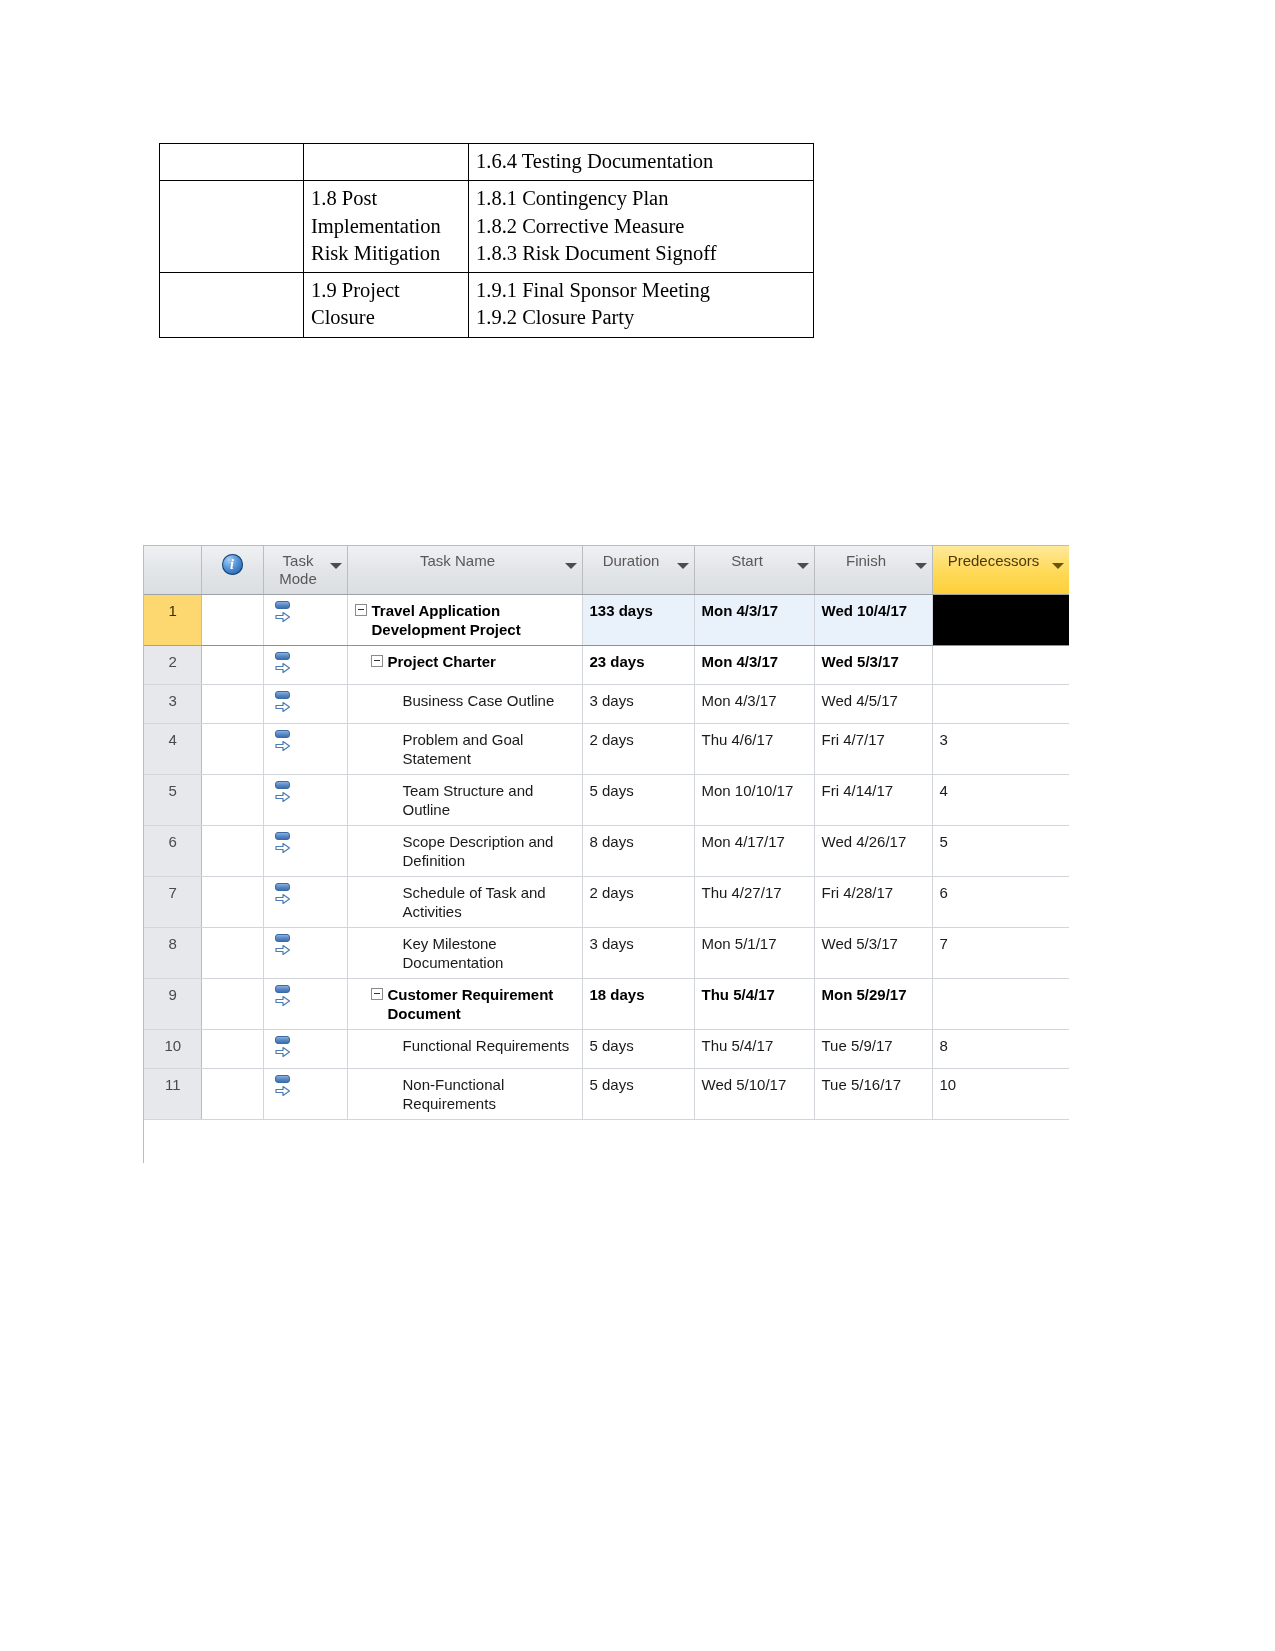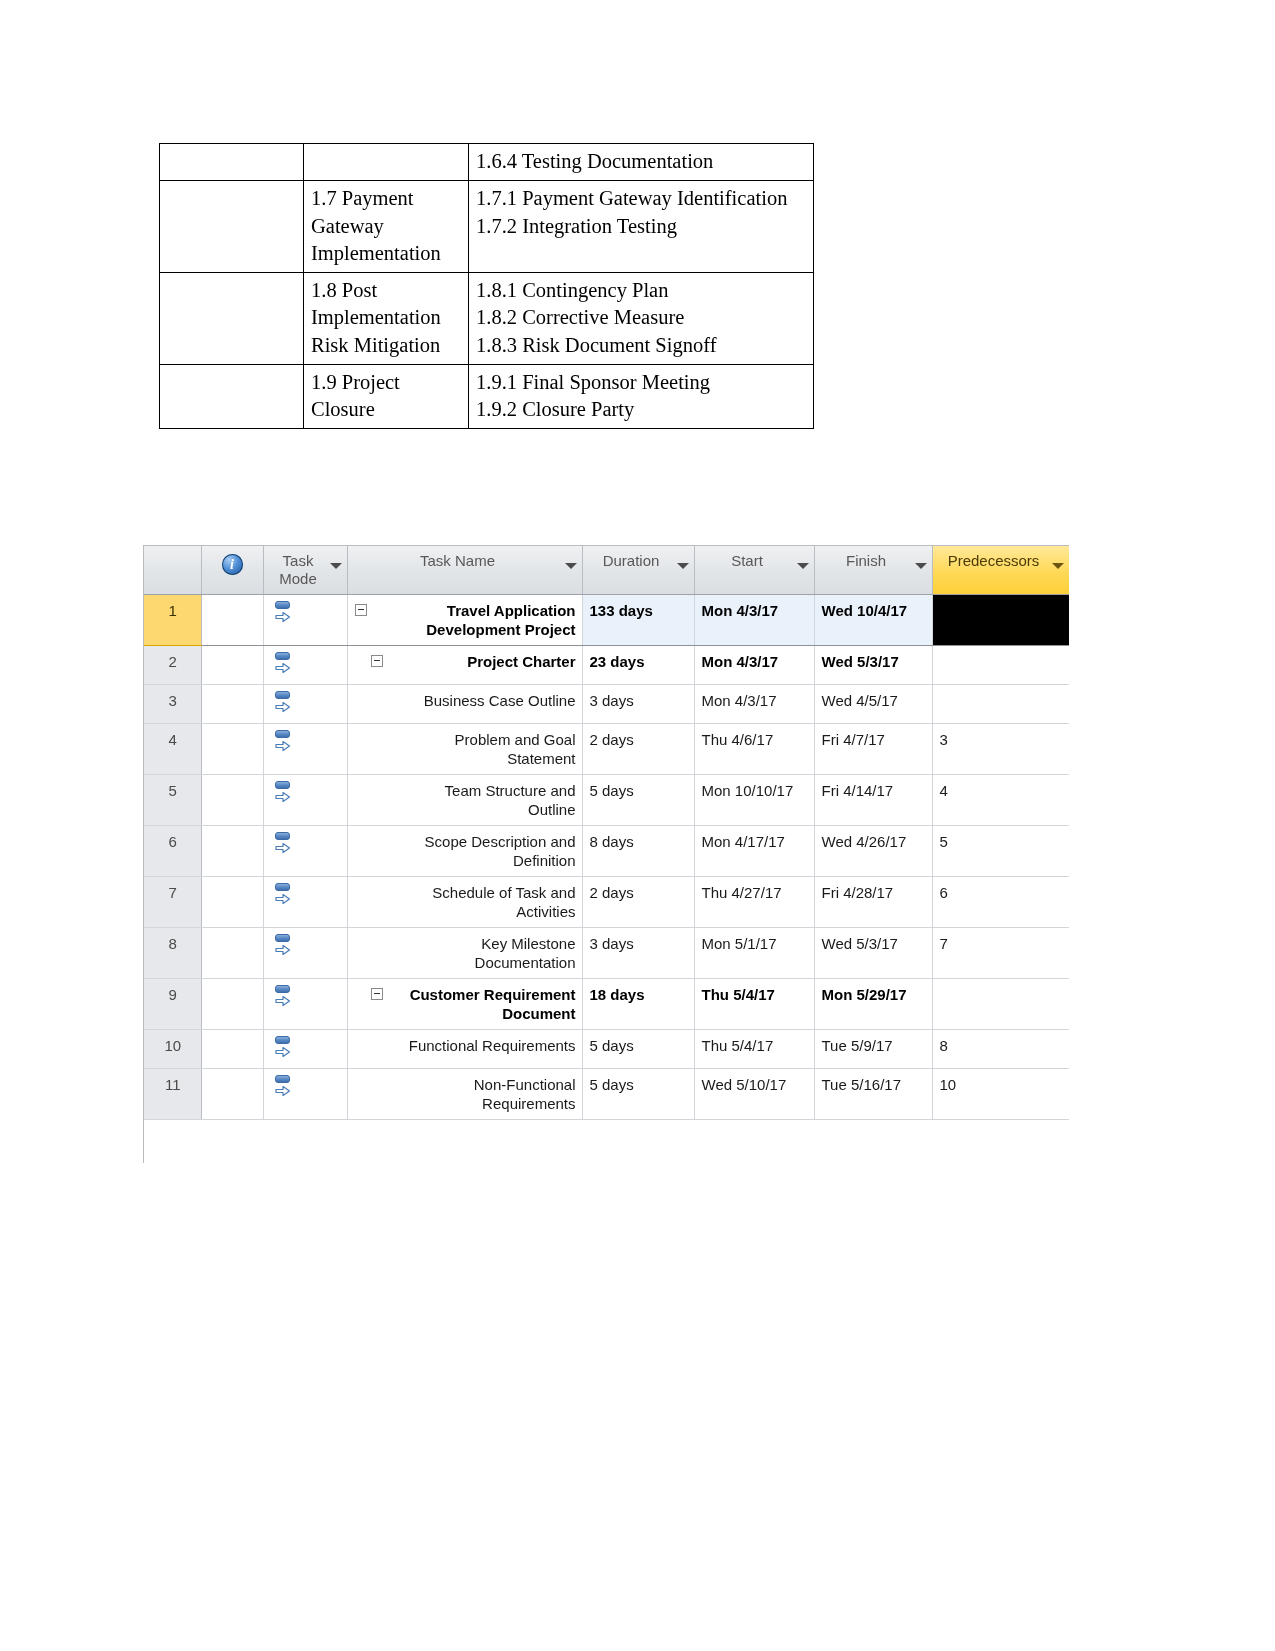--- a/index.html
+++ b/index.html
@@ -202,21 +202,21 @@
     margin-top: 3px;
     margin-right: 5px;
     box-sizing: border-box;
   }
   .tname .twist::before {
     content: "";
     position: absolute;
     left: 2px; right: 2px; top: 4px;
     border-top: 1px solid #333;
   }
-  .tname .txt { flex: 1 1 auto; text-align: right; }
+  .tname .txt { flex: 1 1 auto; }
   .lvl0 { padding-left: 0px; }
   .lvl1 { padding-left: 16px; }
   .lvl2 { padding-left: 48px; }
   .bold { font-weight: bold; color: #000; }
   .clip { overflow: hidden; white-space: nowrap; }
 </style>
 </head>
 <body>
 
 <div class="wbs-wrap">
@@ -229,32 +229,20 @@
     <tbody id="wbs-body">
         <tr>
           <td class="lines">
             <div></div>
           </td>
           <td class="lines">
             <div></div>
           </td>
           <td class="lines">
             <div>1.6.4 Testing Documentation</div>
-          </td>
-        </tr>
-        <tr>
-          <td class="lines">
-            <div></div>
-          </td>
-          <td class="lines">
-            <div>1.7 Payment Gateway Implementation</div>
-          </td>
-          <td class="lines">
-            <div>1.7.1 Payment Gateway Identification
-1.7.2 Integration Testing</div>
           </td>
         </tr>
         <tr>
           <td class="lines">
             <div></div>
           </td>
           <td class="lines">
             <div>1.8 Post Implementation Risk Mitigation</div>
           </td>
           <td class="lines">

